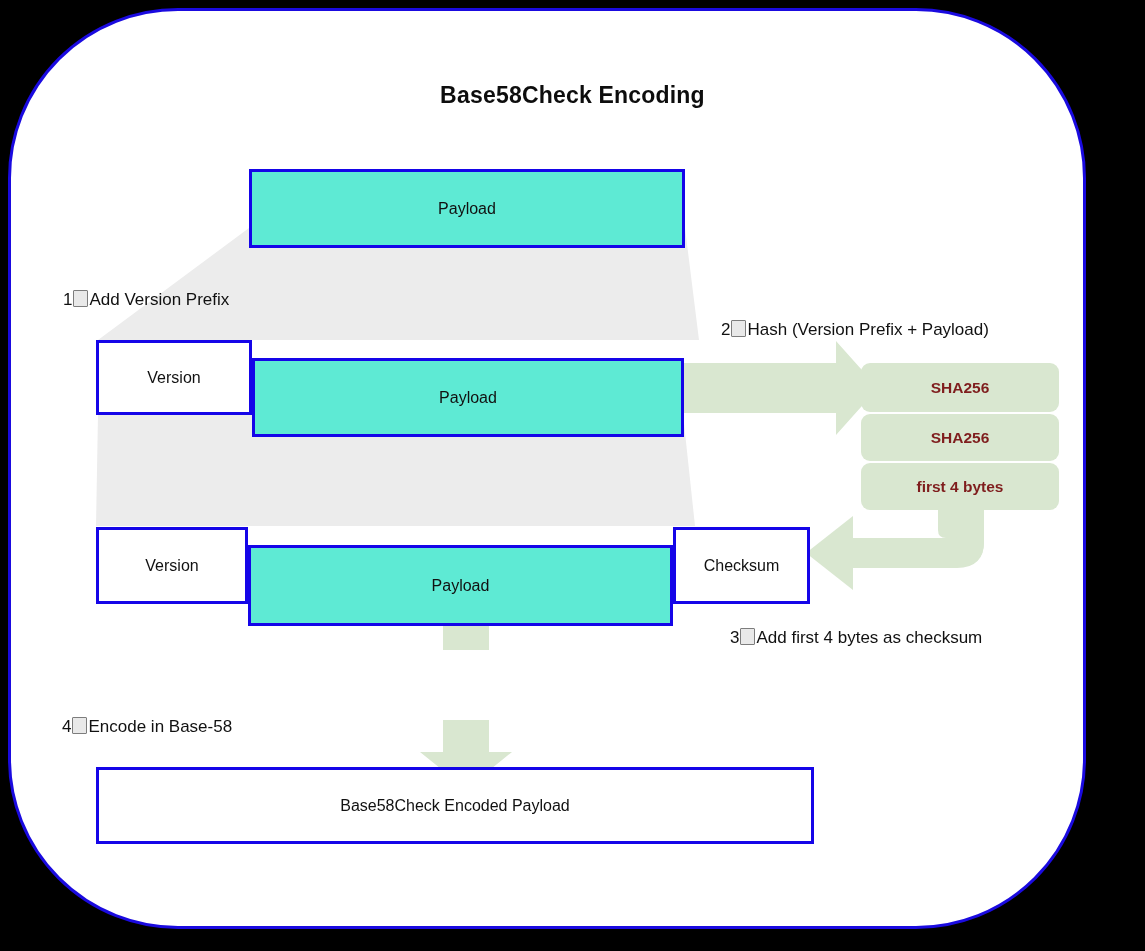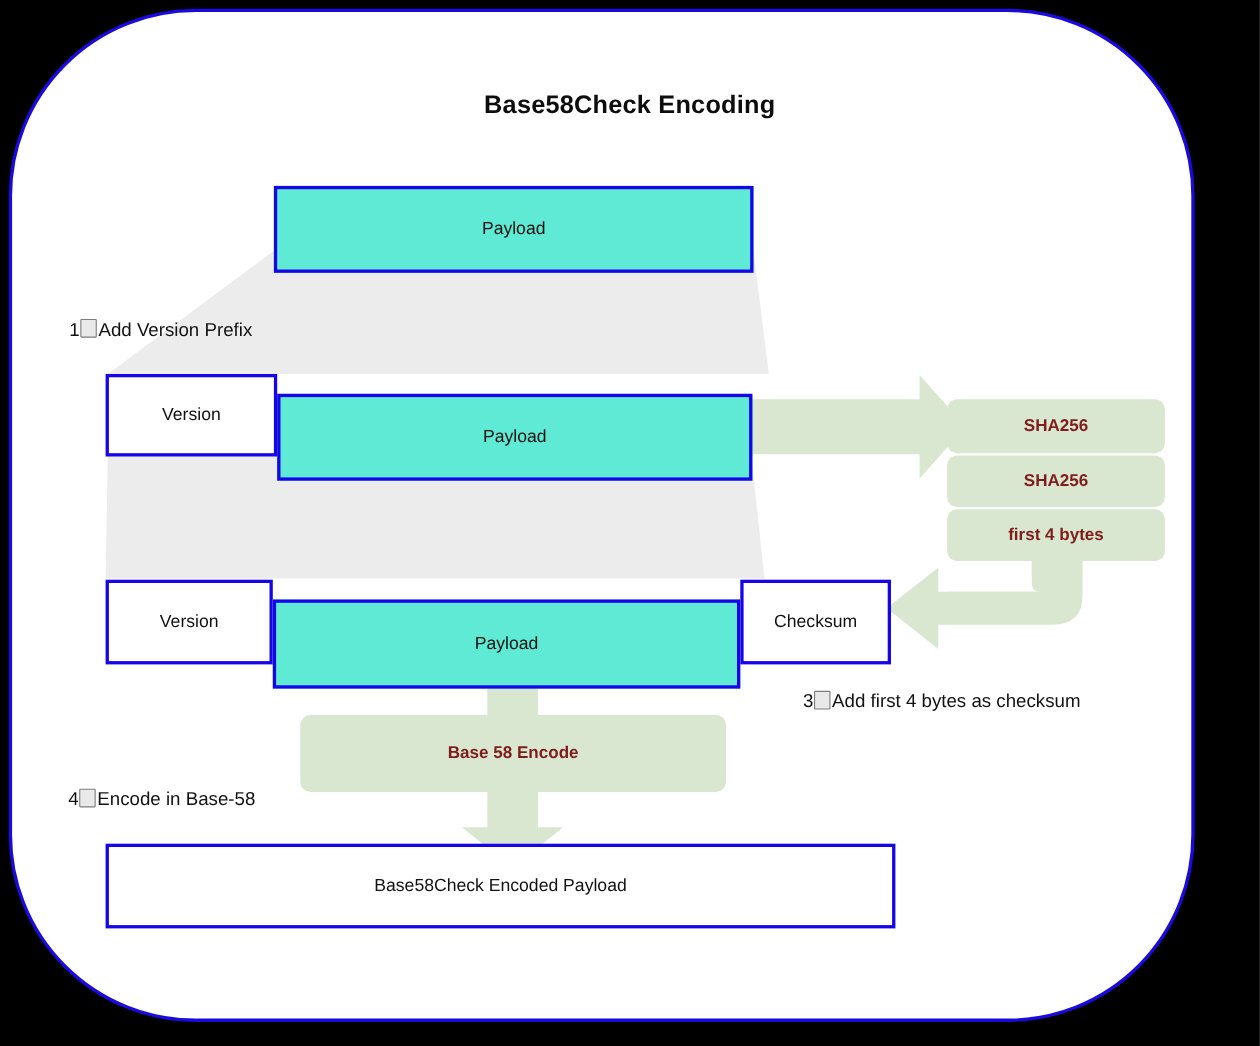--- a/index.html
+++ b/index.html
@@ -87,30 +87,30 @@
     <div class="gbx" style="left:861px;top:363px;width:198px;height:49px;">
       <span>SHA256</span>
     </div>
     <div class="gbx" style="left:861px;top:414px;width:198px;height:47px;">
       <span>SHA256</span>
     </div>
     <div class="gbx" style="left:861px;top:463px;width:198px;height:47px;align-items:center;">
       <span>first 4 bytes</span>
     </div>
 
-    <div class="gbx" style="left:273px;top:650px;width:387px;height:70px;">
-      <span>Base 58 Encode</span>
-    </div>
 
     <div class="bx" style="left:96px;top:767px;width:718px;height:77px;">
       <span>Base58Check Encoded Payload</span>
     </div>
 
     <div class="step" style="left:63px;top:290px;">
       <span>1</span><span class="tofu"></span><span>Add Version Prefix</span>
+    </div>
+    <div class="step" style="left:721px;top:320px;">
+      <span>2</span><span class="tofu"></span><span>Hash (Version Prefix + Payload)</span>
     </div>
     <div class="step" style="left:730px;top:628px;">
       <span>3</span><span class="tofu"></span><span>Add first 4 bytes as checksum</span>
     </div>
     <div class="step" style="left:62px;top:717px;">
       <span>4</span><span class="tofu"></span><span>Encode in Base-58</span>
     </div>
 
   </div>
 </div>

